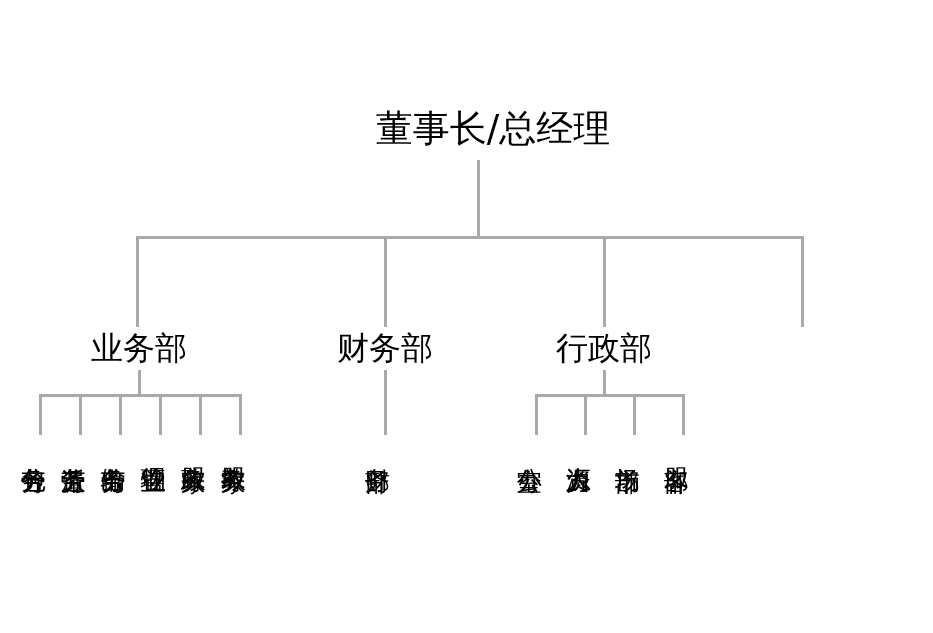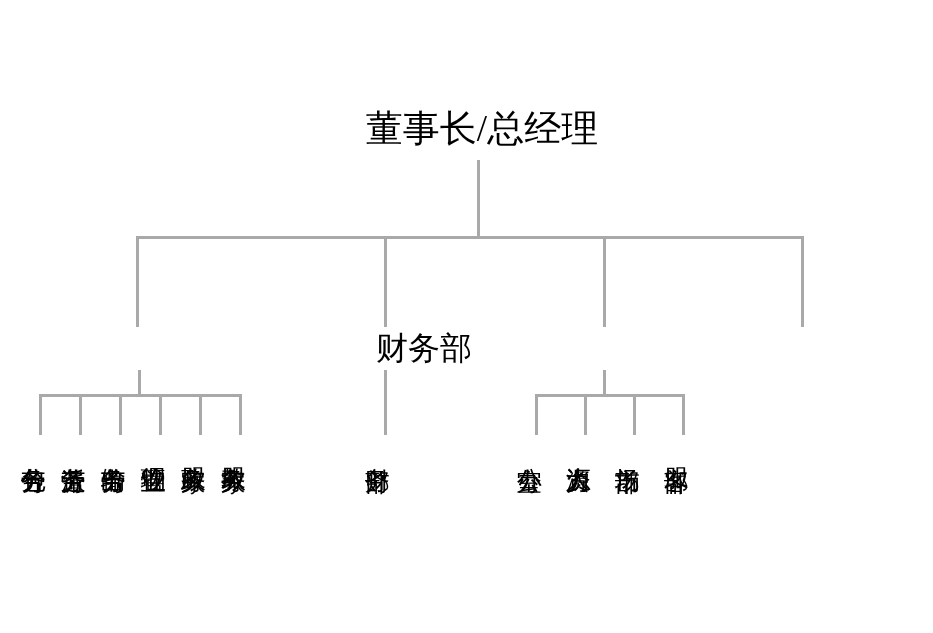--- a/index.html
+++ b/index.html
@@ -24,25 +24,24 @@
   }
   .node-label {
     position: absolute;
     white-space: nowrap;
     color: #000000;
     font-weight: 400;
     line-height: 1;
   }
   .root-label {
     font-size: 37px;
-    left: 482px;
+    left: 493px;
     top: 110px;
     transform: translateX(-50%);
     letter-spacing: 0px;
-    font-family: Liberation Serif, serif;
   }
   .dept-label {
     font-size: 32px;
     top: 332px;
     transform: translateX(-50%);
   }
   .leaf-label {
     font-size: 25px;
     writing-mode: vertical-rl;
     text-orientation: upright;
@@ -68,21 +67,23 @@
 
   <div class="conn conn-v" style="left:477px; top:160px; height:77px;"></div>
 
   <div class="conn conn-h" style="left:136px; top:236px; width:668px;"></div>
 
   <div class="conn conn-v" style="left:136px; top:236px; height:91px;"></div>
   <div class="conn conn-v" style="left:384px; top:236px; height:91px;"></div>
   <div class="conn conn-v" style="left:603px; top:236px; height:91px;"></div>
   <div class="conn conn-v" style="left:801px; top:236px; height:91px;"></div>
 
-  <div class="node-label dept-label" style="left:385px;margin-left:39px;">财务部</div>
+  <div class="node-label dept-label" style="left:139px;">业务部</div>
+  <div class="node-label dept-label" style="left:385px;">财务部</div>
+  <div class="node-label dept-label" style="left:604px;">行政部</div>
 
   <div class="conn conn-v" style="left:138px; top:370px; height:25px;"></div>
   <div class="conn conn-h" style="left:39px; top:394px; width:203px;"></div>
 
   <div class="conn conn-v" style="left:39px;  top:394px; height:41px;"></div>
   <div class="conn conn-v" style="left:79px;  top:394px; height:41px;"></div>
   <div class="conn conn-v" style="left:119px; top:394px; height:41px;"></div>
   <div class="conn conn-v" style="left:159px; top:394px; height:41px;"></div>
   <div class="conn conn-v" style="left:199px; top:394px; height:41px;"></div>
   <div class="conn conn-v" style="left:239px; top:394px; height:41px;"></div>

